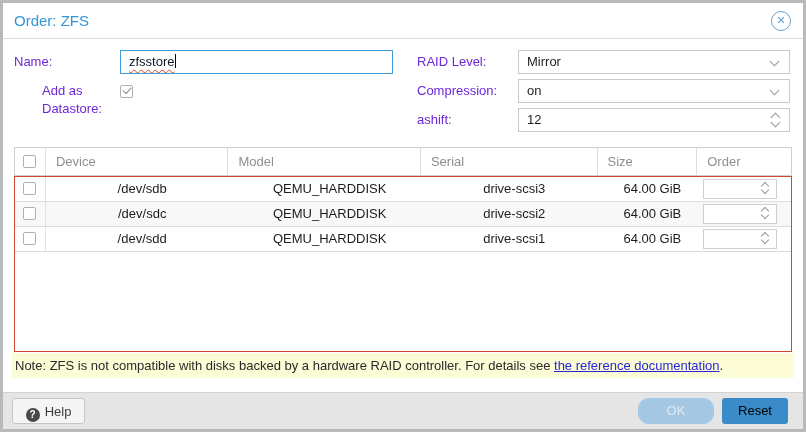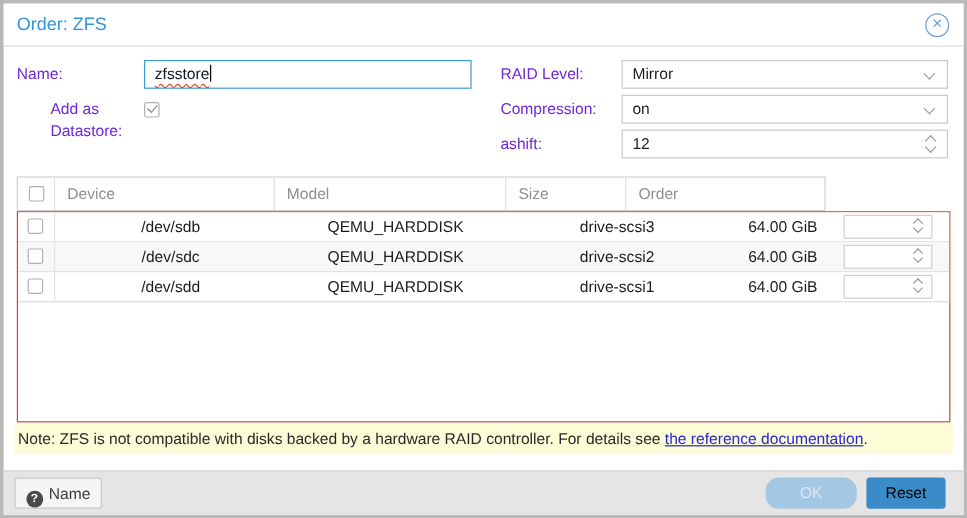--- a/index.html
+++ b/index.html
@@ -54,21 +54,21 @@
     display:inline-block; width:13px; height:13px; background:#fff;
     border:1px solid #b0b0b0; border-radius:2px; position:relative; cursor:pointer;
   }
   .cb.checked::after {
     content:""; position:absolute; left:2px; top:1px; width:7px; height:4px;
     border-left:1.6px solid #8a8a8a; border-bottom:1.6px solid #8a8a8a;
     transform:rotate(-48deg);
   }
   
   .grid-header {
-    position:absolute; left:11px; top:144px; width:674px; height:29px;
+    position:absolute; left:11px; top:144px; width:778px; height:29px;
     background:#fff; border:1px solid #d0d0d0; display:flex;
   }
   .hcell {
     font-size:13px; color:#8f8f8f; line-height:27px; padding-left:10px;
     border-right:1px solid #dedede; white-space:nowrap; overflow:hidden;
   }
   .hcell:last-child { border-right:none; }
   .grid-body {
     position:absolute; left:11px; top:173px; width:778px; height:176px;
     background:#fff; border:1px solid #cf4a2b;
@@ -153,20 +153,21 @@
     <span class="spin-stack">
         <span class="up"></span>
         <span class="dn"></span>
       </span>
   </div>
 
   <div class="grid-header">
     <div class="hcell c-cb"><span class="cb"></span></div>
     <div class="hcell w-dev">Device</div>
     <div class="hcell w-mod">Model</div>
+    <div class="hcell w-ser">Serial</div>
     <div class="hcell w-siz">Size</div>
     <div class="hcell w-ord">Order</div>
   </div>
   <div class="grid-body">
       <div class="grid-row">
         <div class="cell c-cb"><span class="cb"></span></div>
         <div class="cell w-dev">/dev/sdb</div>
         <div class="cell w-mod">QEMU_HARDDISK</div>
         <div class="cell w-ser">drive-scsi3</div>
         <div class="cell w-siz">64.00 GiB</div>
@@ -201,18 +202,18 @@
               <span class="up"></span>
               <span class="dn"></span>
             </span></div>
         </div>
       </div>
     </div>
 
   <div class="note"><span>Note: ZFS is not compatible with disks backed by a hardware RAID controller. For details see </span><a>the reference documentation</a><span>.</span></div>
 
   <div class="footer">
-    <div class="btn btn-help"><span class="help-q">?</span><span>Name</span></div>
+    <div class="btn btn-help"><span class="help-q">?</span><span>Help</span></div>
     <div class="btn btn-ok">OK</div>
     <div class="btn btn-reset">Reset</div>
   </div>
 
 </div>
 
 </body></html>

